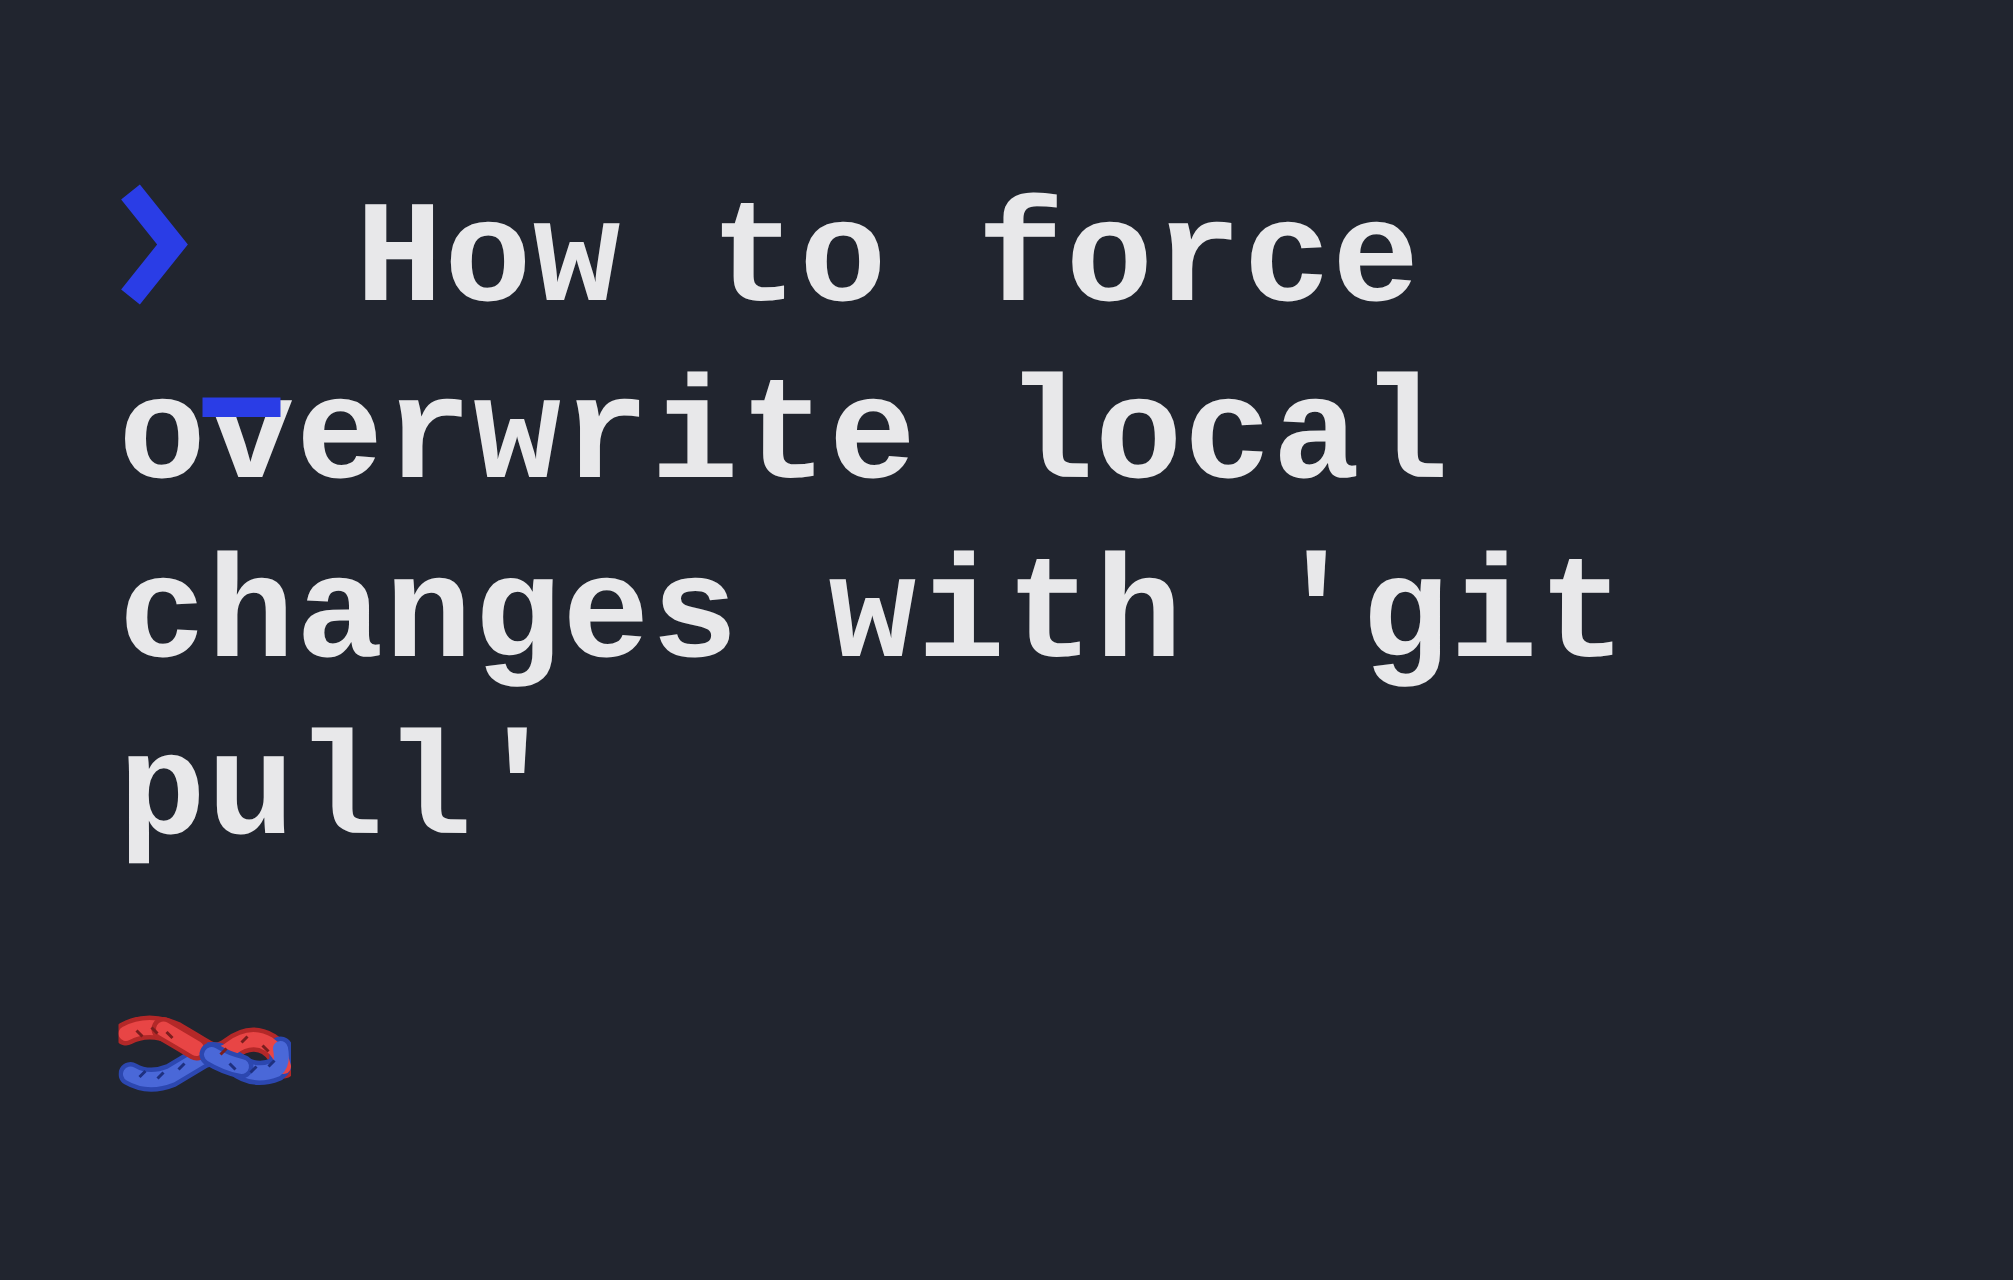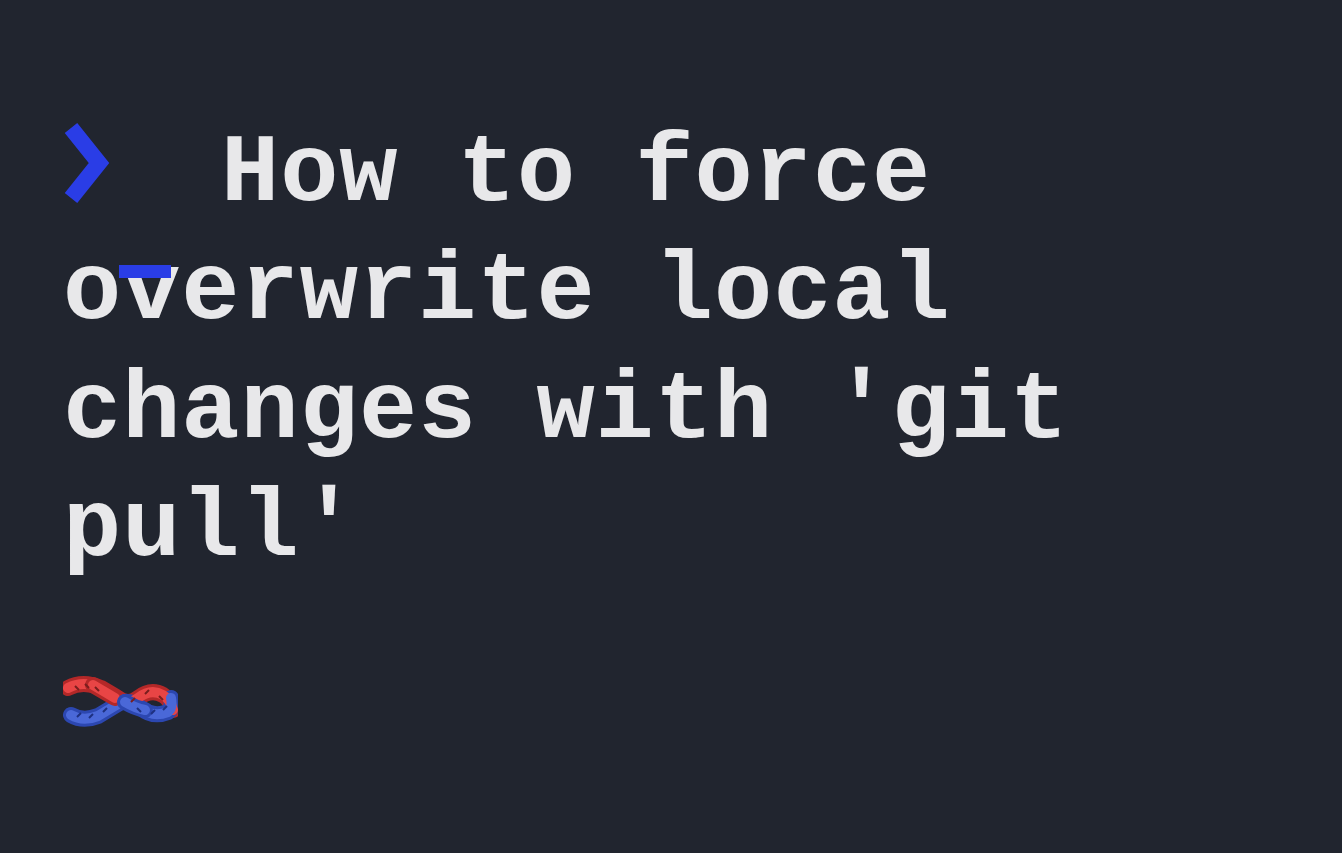--- a/index.html
+++ b/index.html
@@ -10,20 +10,21 @@
     body {
       background-color: #21252f;
       width: 1342px;
       height: 853px;
       font-family: 'Courier New', Courier, monospace;
       color: #e8e8ea;
       overflow: hidden;
     }
     .container {
       padding: 110px 85px 0 63px;
+      margin-left: 16px;
     }
     .title-row {
       display: flex;
       align-items: flex-start;
     }
     .prompt-icon {
       display: inline-flex;
       align-items: baseline;
       margin-right: 50px;
       position: relative;

